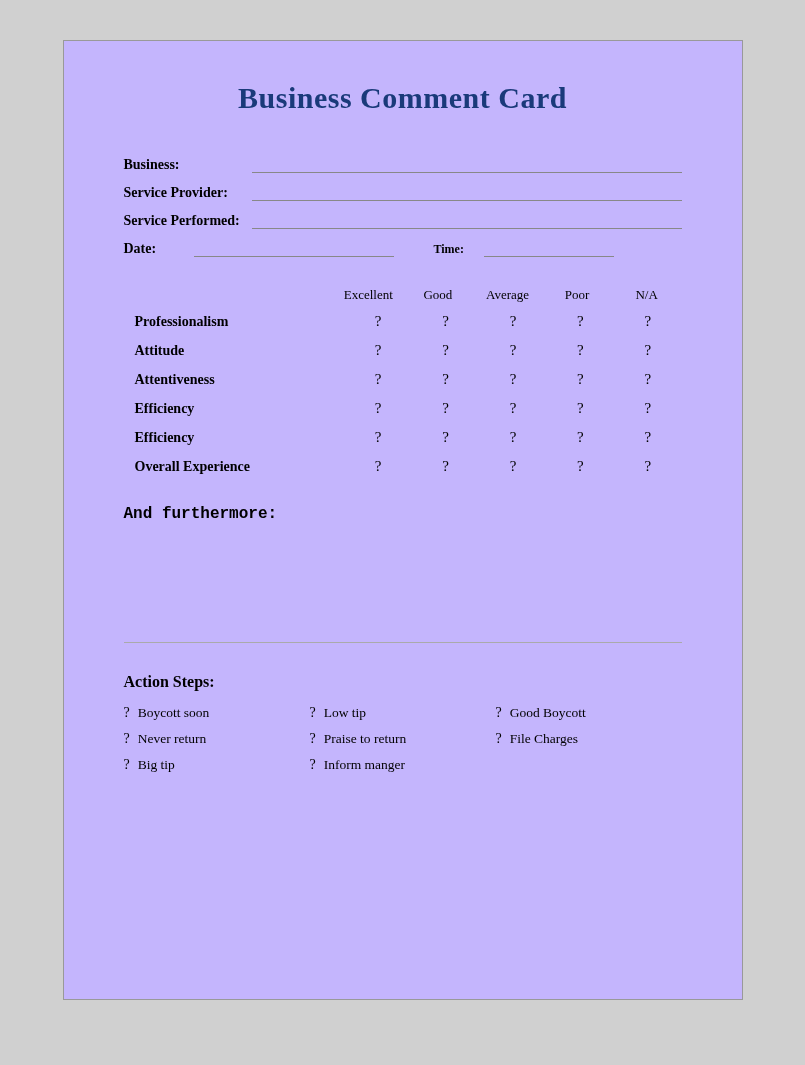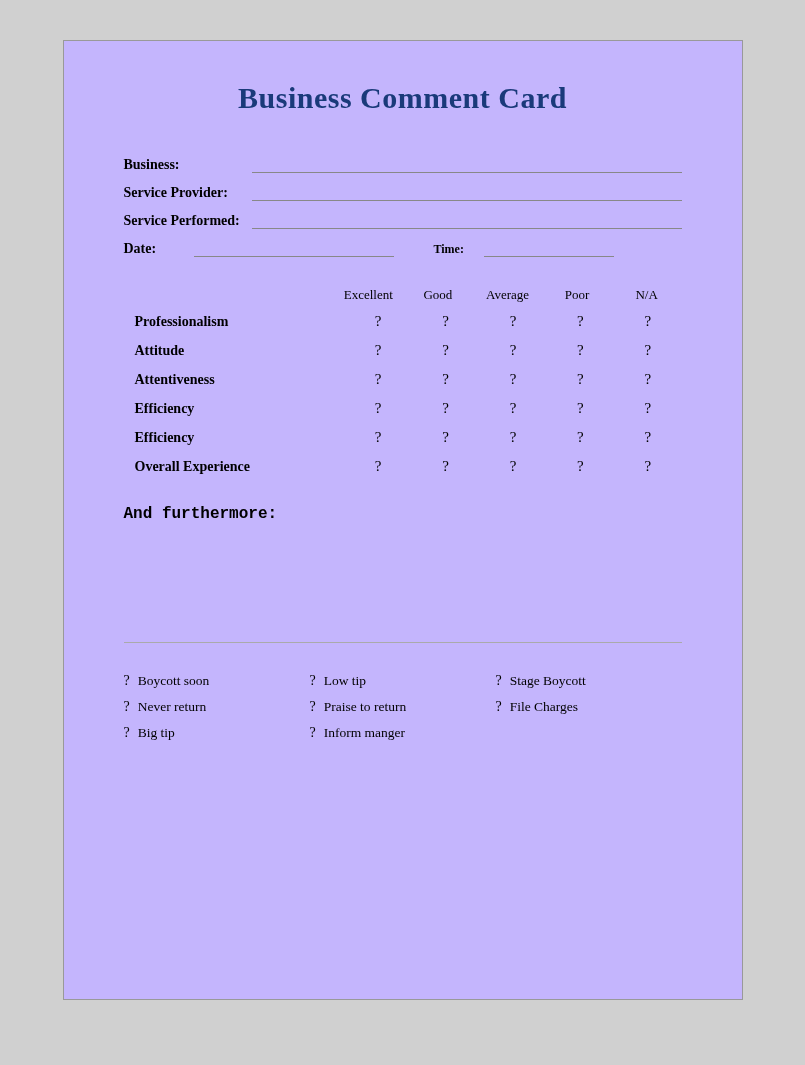--- a/index.html
+++ b/index.html
@@ -252,32 +252,33 @@
       </div>
     </div>
   </div>
 
   <div class="furthermore-section">
     <div class="furthermore-title">And furthermore:</div>
     <div class="text-area-space"></div>
   </div>
 
   <div class="action-section">
+    <div class="action-title">Action Steps:</div>
     <div class="action-grid">
       <div class="action-item">
         <span class="action-mark">?</span>
         <span>Boycott soon</span>
       </div>
       <div class="action-item">
         <span class="action-mark">?</span>
         <span>Low tip</span>
       </div>
       <div class="action-item">
         <span class="action-mark">?</span>
-        <span>Stage Boycott</span>
+        <span>Good Boycott</span>
       </div>
       <div class="action-item">
         <span class="action-mark">?</span>
         <span>Never return</span>
       </div>
       <div class="action-item">
         <span class="action-mark">?</span>
         <span>Praise to return</span>
       </div>
       <div class="action-item">

